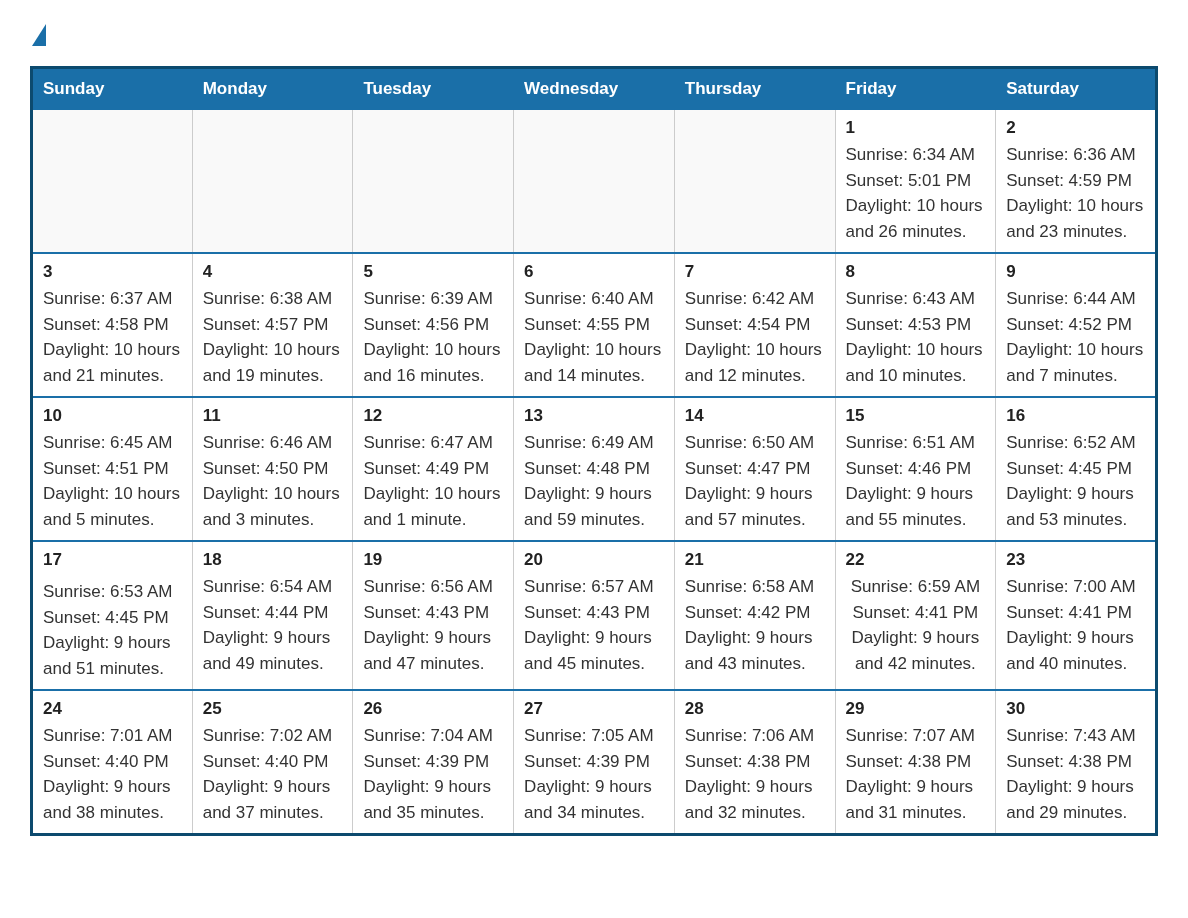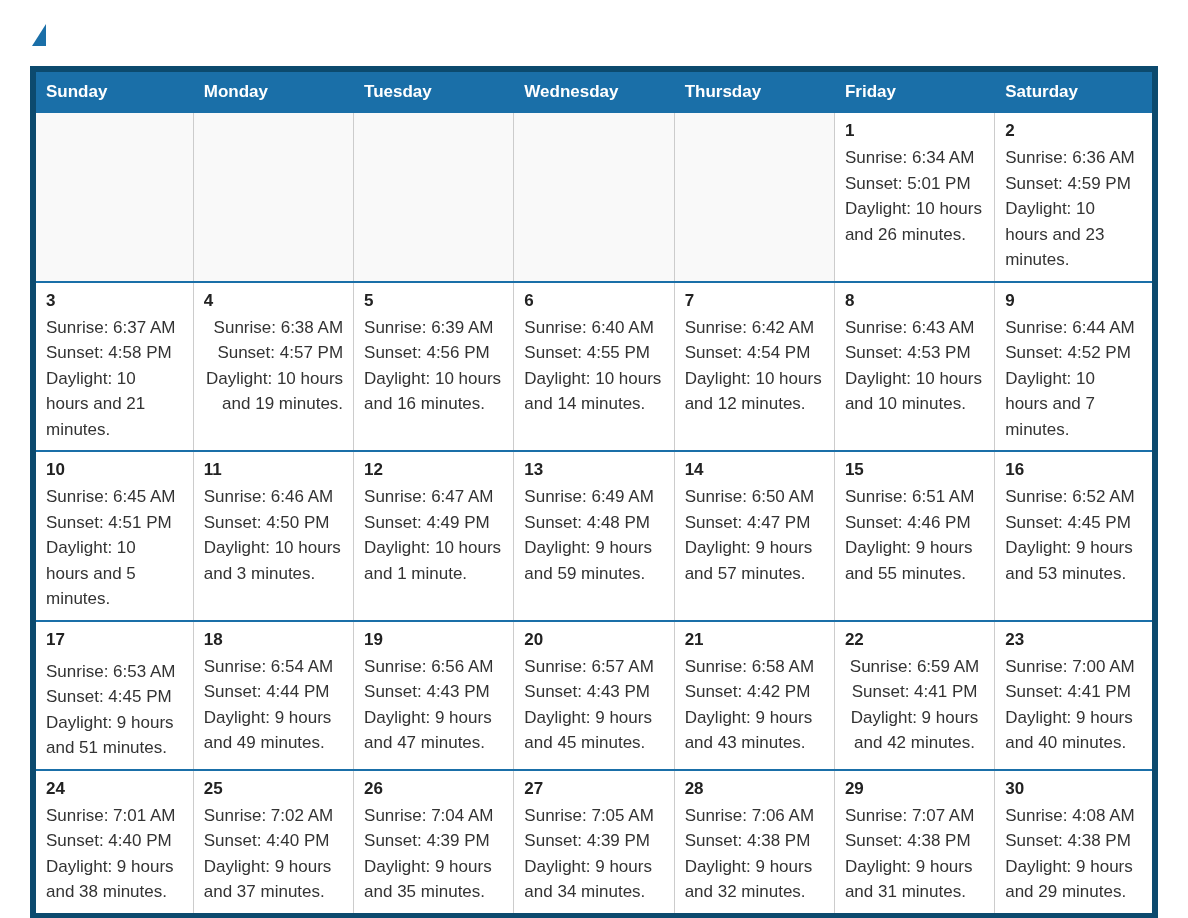--- a/index.html
+++ b/index.html
@@ -56,21 +56,21 @@
       line-height: 1.1;
     }
     .subtitle {
       font-size: 22px;
       color: #555;
       margin-top: 4px;
     }
     .calendar {
       width: 100%;
       border-collapse: collapse;
-      border: 6px solid #0c4a6e;
+      border: 3px solid #0c4a6e;
     }
     .calendar th {
       background-color: #1a6fa8;
       color: #fff;
       font-size: 17px;
       font-weight: bold;
       padding: 10px 10px;
       text-align: left;
       border: 1px solid #1a6fa8;
     }
@@ -152,21 +152,21 @@
       </tr>
       <tr class="week-row">
         <td>
           <span class="day-num">3</span>
           <div class="day-info" style="white-space: pre-line;">Sunrise: 6:37 AM
 Sunset: 4:58 PM
 Daylight: 10 hours and 21 minutes.</div>
         </td>
         <td>
           <span class="day-num">4</span>
-          <div class="day-info" style="white-space: pre-line; text-align: right;">Sunrise: 6:38 AM
+          <div class="day-info" style="white-space: pre-line;">Sunrise: 6:38 AM
 Sunset: 4:57 PM
 Daylight: 10 hours and 19 minutes.</div>
         </td>
         <td>
           <span class="day-num">5</span>
           <div class="day-info" style="white-space: pre-line;">Sunrise: 6:39 AM
 Sunset: 4:56 PM
 Daylight: 10 hours and 16 minutes.</div>
         </td>
         <td>
@@ -314,19 +314,19 @@
 Daylight: 9 hours and 32 minutes.</div>
         </td>
         <td>
           <span class="day-num">29</span>
           <div class="day-info" style="white-space: pre-line;">Sunrise: 7:07 AM
 Sunset: 4:38 PM
 Daylight: 9 hours and 31 minutes.</div>
         </td>
         <td>
           <span class="day-num">30</span>
-          <div class="day-info" style="white-space: pre-line;">Sunrise: 4:08 AM
+          <div class="day-info" style="white-space: pre-line;">Sunrise: 7:43 AM
 Sunset: 4:38 PM
 Daylight: 9 hours and 29 minutes.</div>
         </td>
       </tr>
     </tbody>
 </table>
 
 </body></html>

